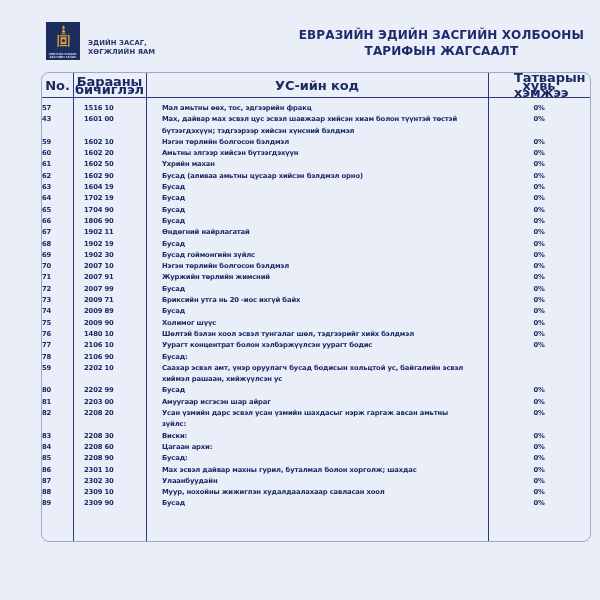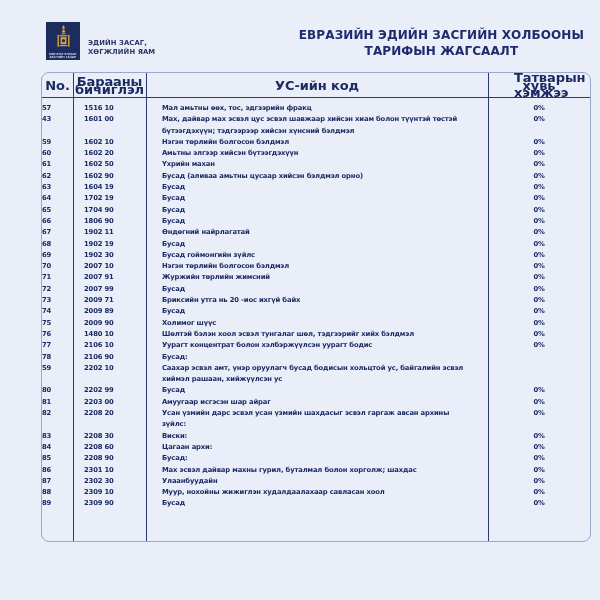--- a/index.html
+++ b/index.html
@@ -145,21 +145,21 @@
         <div class="row"><div class="td c-no">72</div><div class="td c-code">2007 99</div><div class="td c-desc">Бусад</div><div class="td c-rate">0%</div></div>
         <div class="row"><div class="td c-no">73</div><div class="td c-code">2009 71</div><div class="td c-desc">Бриксийн утга нь 20 -иос ихгүй байх</div><div class="td c-rate">0%</div></div>
         <div class="row"><div class="td c-no">74</div><div class="td c-code">2009 89</div><div class="td c-desc">Бусад</div><div class="td c-rate">0%</div></div>
         <div class="row"><div class="td c-no">75</div><div class="td c-code">2009 90</div><div class="td c-desc">Холимог шүүс</div><div class="td c-rate">0%</div></div>
         <div class="row"><div class="td c-no">76</div><div class="td c-code">1480 10</div><div class="td c-desc">Шөлтэй бэлэн хоол эсвэл тунгалаг шөл, тэдгээрийг хийх бэлдмэл</div><div class="td c-rate">0%</div></div>
         <div class="row"><div class="td c-no">77</div><div class="td c-code">2106 10</div><div class="td c-desc">Уурагт концентрат болон хэлбэржүүлсэн уурагт бодис</div><div class="td c-rate">0%</div></div>
         <div class="row"><div class="td c-no">78</div><div class="td c-code">2106 90</div><div class="td c-desc">Бусад:</div><div class="td c-rate"></div></div>
         <div class="row"><div class="td c-no">59</div><div class="td c-code">2202 10</div><div class="td c-desc">Саахар эсвэл амт, үнэр оруулагч бусад бодисын хольцтой ус, байгалийн эсвэл хиймэл рашаан, хийжүүлсэн ус</div><div class="td c-rate"></div></div>
         <div class="row"><div class="td c-no">80</div><div class="td c-code">2202 99</div><div class="td c-desc">Бусад</div><div class="td c-rate">0%</div></div>
         <div class="row"><div class="td c-no">81</div><div class="td c-code">2203 00</div><div class="td c-desc">Амуугаар исгэсэн шар айраг</div><div class="td c-rate">0%</div></div>
-        <div class="row"><div class="td c-no">82</div><div class="td c-code">2208 20</div><div class="td c-desc">Усан үзмийн дарс эсвэл усан үзмийн шахдасыг эсвэл гаргаж авсан архины зүйлс:</div><div class="td c-rate">0%</div></div>
+        <div class="row"><div class="td c-no">82</div><div class="td c-code">2208 20</div><div class="td c-desc">Усан үзмийн дарс эсвэл усан үзмийн шахдасыг нэрж гаргаж авсан амьтны зүйлс:</div><div class="td c-rate">0%</div></div>
         <div class="row"><div class="td c-no">83</div><div class="td c-code">2208 30</div><div class="td c-desc">Виски:</div><div class="td c-rate">0%</div></div>
         <div class="row"><div class="td c-no">84</div><div class="td c-code">2208 60</div><div class="td c-desc">Цагаан архи:</div><div class="td c-rate">0%</div></div>
         <div class="row"><div class="td c-no">85</div><div class="td c-code">2208 90</div><div class="td c-desc">Бусад:</div><div class="td c-rate">0%</div></div>
         <div class="row"><div class="td c-no">86</div><div class="td c-code">2301 10</div><div class="td c-desc">Мах эсвэл дайвар махны гурил, буталмал болон хорголж; шахдас</div><div class="td c-rate">0%</div></div>
         <div class="row"><div class="td c-no">87</div><div class="td c-code">2302 30</div><div class="td c-desc">Улаанбуудайн</div><div class="td c-rate">0%</div></div>
         <div class="row"><div class="td c-no">88</div><div class="td c-code">2309 10</div><div class="td c-desc">Муур, нохойны жижиглэн худалдаалахаар савласан хоол</div><div class="td c-rate">0%</div></div>
         <div class="row"><div class="td c-no">89</div><div class="td c-code">2309 90</div><div class="td c-desc">Бусад</div><div class="td c-rate">0%</div></div>
       </div>
   </div>
 

